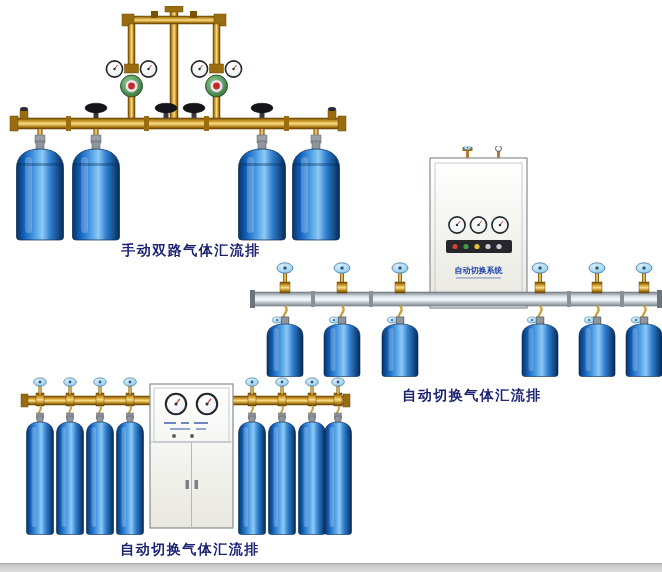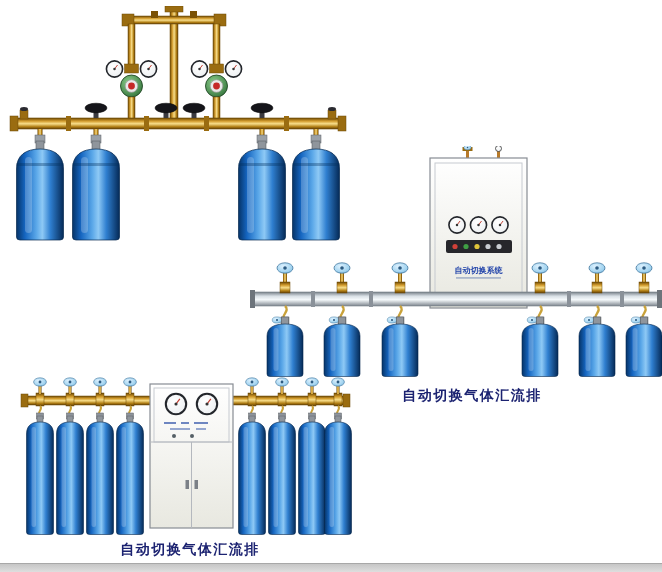--- a/index.html
+++ b/index.html
@@ -368,18 +368,19 @@
       <rect x="180" y="52" width="10" height="2" fill="#3355aa" opacity="0.5"></rect>
       <circle cx="158" cy="60" r="2" fill="#556066"></circle>
       <circle cx="176" cy="60" r="2" fill="#556066"></circle>
       <line x1="134" y1="66" x2="217" y2="66" stroke="#b4b8be" stroke-width="1"></line>
       <line x1="175.5" y1="66" x2="175.5" y2="152" stroke="#b4b8be" stroke-width="1"></line>
       <rect x="169.5" y="104" width="3.5" height="9" fill="#7b8087"></rect>
       <rect x="178.5" y="104" width="3.5" height="9" fill="#7b8087"></rect>
     </g>
   </svg>
 
+  <div class="caption" style="left:106px; top:242px; width:170px;">手动双路气体汇流排</div>
   <div class="caption" style="left:396px; top:387px; width:152px;">自动切换气体汇流排</div>
   <div class="caption" style="left:114px; top:541px; width:152px;">自动切换气体汇流排</div>
 
   <div class="bottom-strip"></div>
 
 </div>
 
 </body></html>

